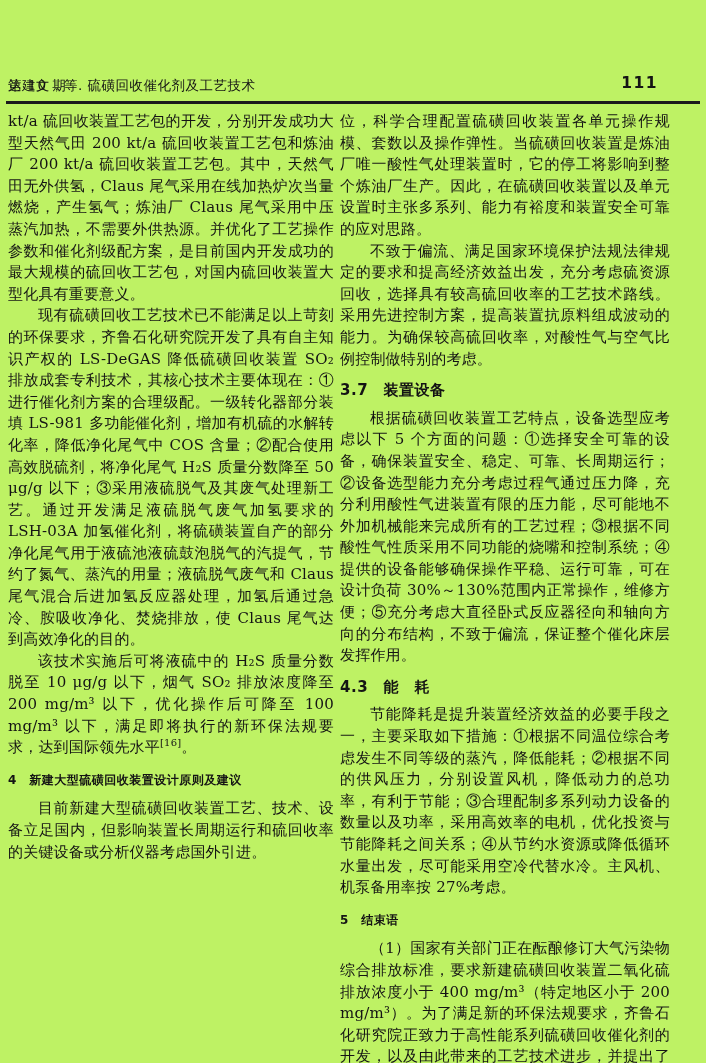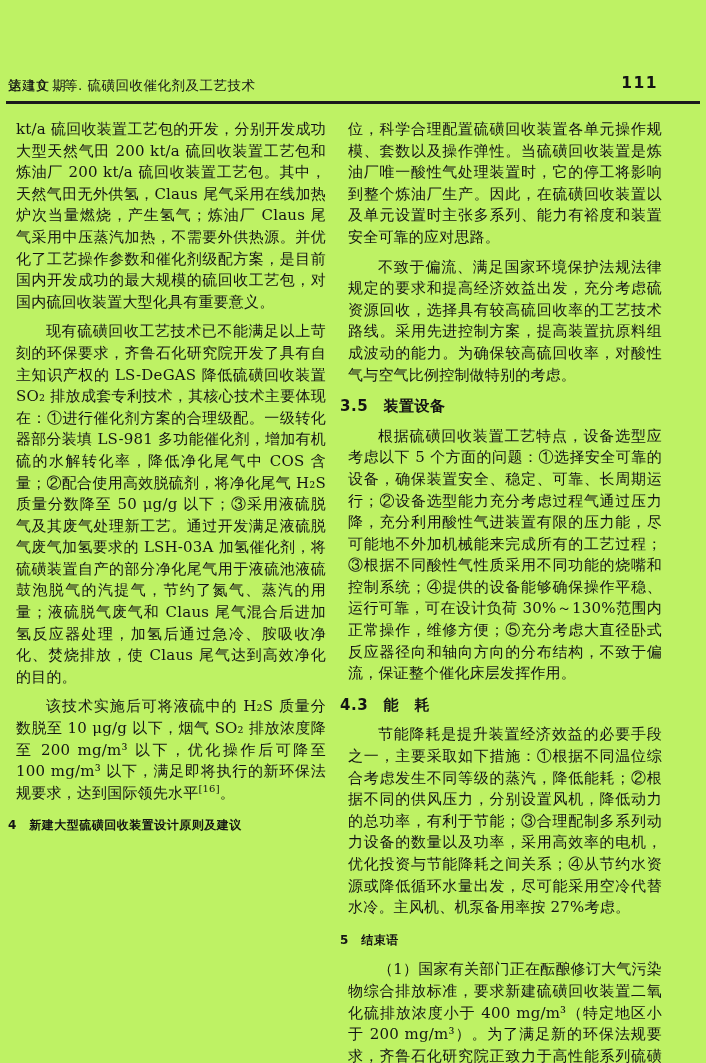--- a/index.html
+++ b/index.html
@@ -20,21 +20,21 @@
   .header-rule{position:absolute;top:101px;left:6px;right:6px;height:3px;background:#1b1b1b;}
   
   .col{
     position:absolute;top:111px;
     font-size:15px;line-height:21.6px;
     text-align:justify;
     letter-spacing:0.2px;
   }
   .col-left{left:8px;width:326px;}
   .col-right{left:340px;width:330px;}
-  .col .p,.col .pi,.col .runin{margin:8px;}
+  .col .p,.col .pi,.col .runin{margin:0;}
   .pi{text-indent:2em;}
   .runin b,.h1,.h2{
     font-family:"DejaVu Sans","Liberation Sans",sans-serif;
     font-weight:bold;
   }
   .h1{font-size:12px;margin:11px 0 7px;letter-spacing:0.5px;}
   .h2{font-size:15px;margin:10px 0 6px;letter-spacing:0.5px;}
   .runin{margin-top:3px;}
   sup{font-size:10px;line-height:0;}
 </style>
@@ -48,25 +48,26 @@
     <span class="header-title">达建文，等. 硫磺回收催化剂及工艺技术</span>
     <span class="header-page">111</span>
   </div>
   <div class="header-rule"></div>
 
   <div class="col col-left">
       <div class="p">kt/a 硫回收装置工艺包的开发，分别开发成功大型天然气田 200 kt/a 硫回收装置工艺包和炼油厂 200 kt/a 硫回收装置工艺包。其中，天然气田无外供氢，Claus 尾气采用在线加热炉次当量燃烧，产生氢气；炼油厂 Claus 尾气采用中压蒸汽加热，不需要外供热源。并优化了工艺操作参数和催化剂级配方案，是目前国内开发成功的最大规模的硫回收工艺包，对国内硫回收装置大型化具有重要意义。</div>
       <div class="pi">现有硫磺回收工艺技术已不能满足以上苛刻的环保要求，齐鲁石化研究院开发了具有自主知识产权的 LS-DeGAS 降低硫磺回收装置 SO₂ 排放成套专利技术，其核心技术主要体现在：①进行催化剂方案的合理级配。一级转化器部分装填 LS-981 多功能催化剂，增加有机硫的水解转化率，降低净化尾气中 COS 含量；②配合使用高效脱硫剂，将净化尾气 H₂S 质量分数降至 50 μg/g 以下；③采用液硫脱气及其废气处理新工艺。通过开发满足液硫脱气废气加氢要求的 LSH-03A 加氢催化剂，将硫磺装置自产的部分净化尾气用于液硫池液硫鼓泡脱气的汽提气，节约了氮气、蒸汽的用量；液硫脱气废气和 Claus 尾气混合后进加氢反应器处理，加氢后通过急冷、胺吸收净化、焚烧排放，使 Claus 尾气达到高效净化的目的。</div>
       <div class="pi">该技术实施后可将液硫中的 H₂S 质量分数脱至 10 μg/g 以下，烟气 SO₂ 排放浓度降至 200 mg/m³ 以下，优化操作后可降至 100 mg/m³ 以下，满足即将执行的新环保法规要求，达到国际领先水平<sup>[16]</sup>。</div>
       <div class="h1">4　新建大型硫磺回收装置设计原则及建议</div>
+      <div class="pi">目前新建大型硫磺回收装置工艺、技术、设备立足国内，但影响装置长周期运行和硫回收率的关键设备或分析仪器考虑国外引进。</div>
     </div>
   <div class="col col-right">
       <div class="p">位，科学合理配置硫磺回收装置各单元操作规模、套数以及操作弹性。当硫磺回收装置是炼油厂唯一酸性气处理装置时，它的停工将影响到整个炼油厂生产。因此，在硫磺回收装置以及单元设置时主张多系列、能力有裕度和装置安全可靠的应对思路。</div>
       <div class="pi">不致于偏流、满足国家环境保护法规法律规定的要求和提高经济效益出发，充分考虑硫资源回收，选择具有较高硫回收率的工艺技术路线。采用先进控制方案，提高装置抗原料组成波动的能力。为确保较高硫回收率，对酸性气与空气比例控制做特别的考虑。</div>
-      <div class="h2">3.5　装置设备</div>
+      <div class="h2">3.7　装置设备</div>
       <div class="pi">根据硫磺回收装置工艺特点，设备选型应考虑以下 5 个方面的问题：①选择安全可靠的设备，确保装置安全、稳定、可靠、长周期运行；②设备选型能力充分考虑过程气通过压力降，充分利用酸性气进装置有限的压力能，尽可能地不外加机械能来完成所有的工艺过程；③根据不同酸性气性质采用不同功能的烧嘴和控制系统；④提供的设备能够确保操作平稳、运行可靠，可在设计负荷 30%～130%范围内正常操作，维修方便；⑤充分考虑大直径卧式反应器径向和轴向方向的分布结构，不致于偏流，保证整个催化床层发挥作用。</div>
       <div class="h2">4.3　能　耗</div>
       <div class="pi">节能降耗是提升装置经济效益的必要手段之一，主要采取如下措施：①根据不同温位综合考虑发生不同等级的蒸汽，降低能耗；②根据不同的供风压力，分别设置风机，降低动力的总功率，有利于节能；③合理配制多系列动力设备的数量以及功率，采用高效率的电机，优化投资与节能降耗之间关系；④从节约水资源或降低循环水量出发，尽可能采用空冷代替水冷。主风机、机泵备用率按 27%考虑。</div>
       <div class="h1">5　结束语</div>
       <div class="pi">（1）国家有关部门正在酝酿修订大气污染物综合排放标准，要求新建硫磺回收装置二氧化硫排放浓度小于 400 mg/m³（特定地区小于 200 mg/m³）。为了满足新的环保法规要求，齐鲁石化研究院正致力于高性能系列硫磺回收催化剂的开发，以及由此带来的工艺技术进步，并提出了降低 SO₂ 排放的建议。</div>
     </div>
 
 </div>
 
 </body></html>

